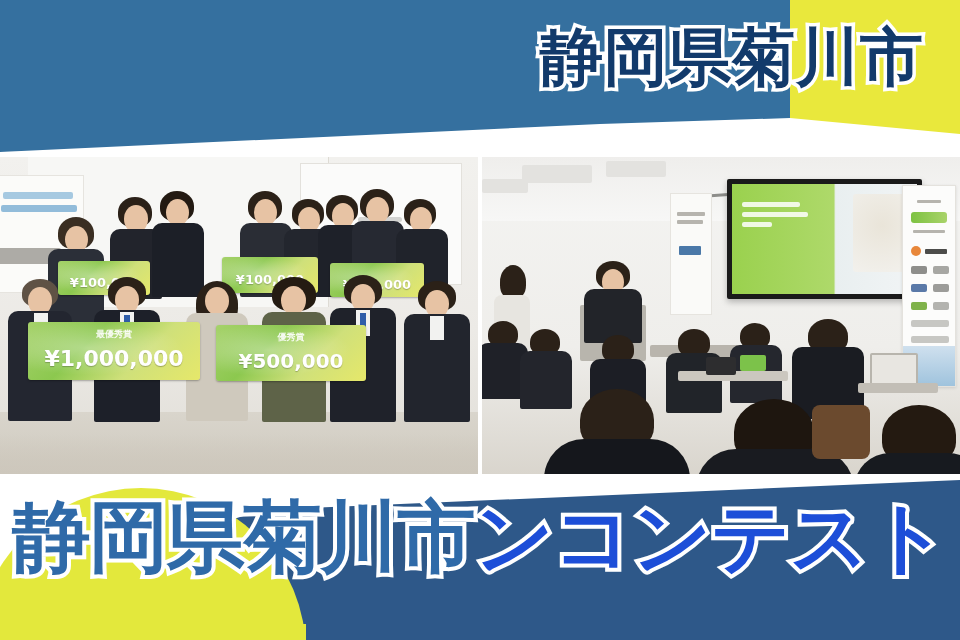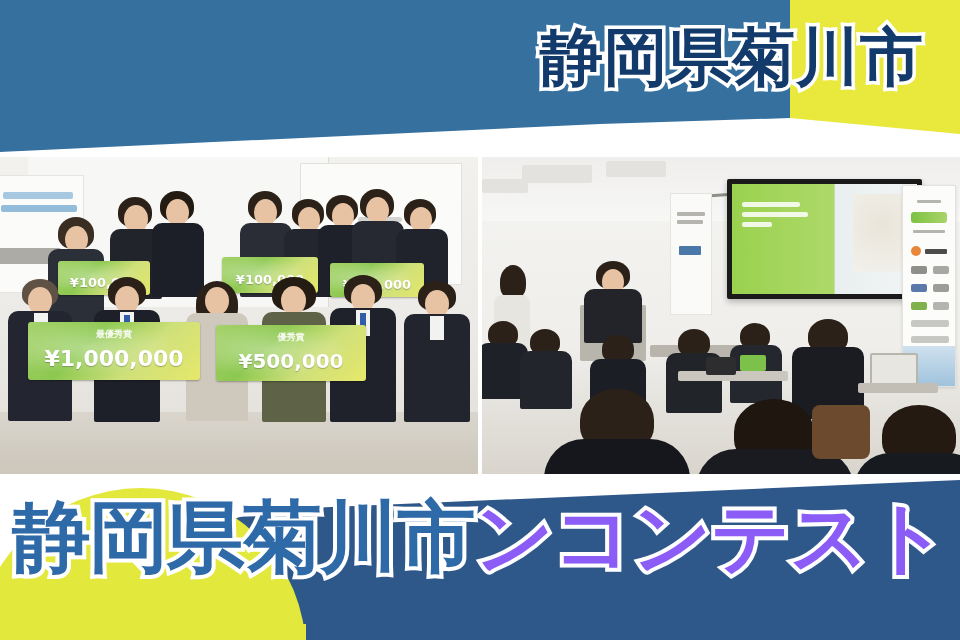--- a/index.html
+++ b/index.html
@@ -107,21 +107,21 @@
   .bot-yellow-fill{position:absolute;left:-24px;top:150px;width:330px;height:40px;background:#e3e83c;}
 
   
   .headline-bottom{
     position:absolute;left:0;top:498px;width:960px;text-align:center;
     font-size:78px;line-height:1;font-weight:bold;letter-spacing:-1px;
     white-space:nowrap;
   }
   .hb-seg{ -webkit-text-stroke:8px #ffffff; paint-order:stroke fill; }
   .hb-a{color:#2f6aa8;}
-  .hb-b{color:#8b5cf6;}
+  .hb-b{color:#1d4ed8;}
 </style>
 </head>
 <body>
 
 <div class="poster">
 
   <div class="top-band">
     <div class="top-yellow"></div>
     <div class="top-yellow-fill"></div>
     <div class="top-blue"></div>

